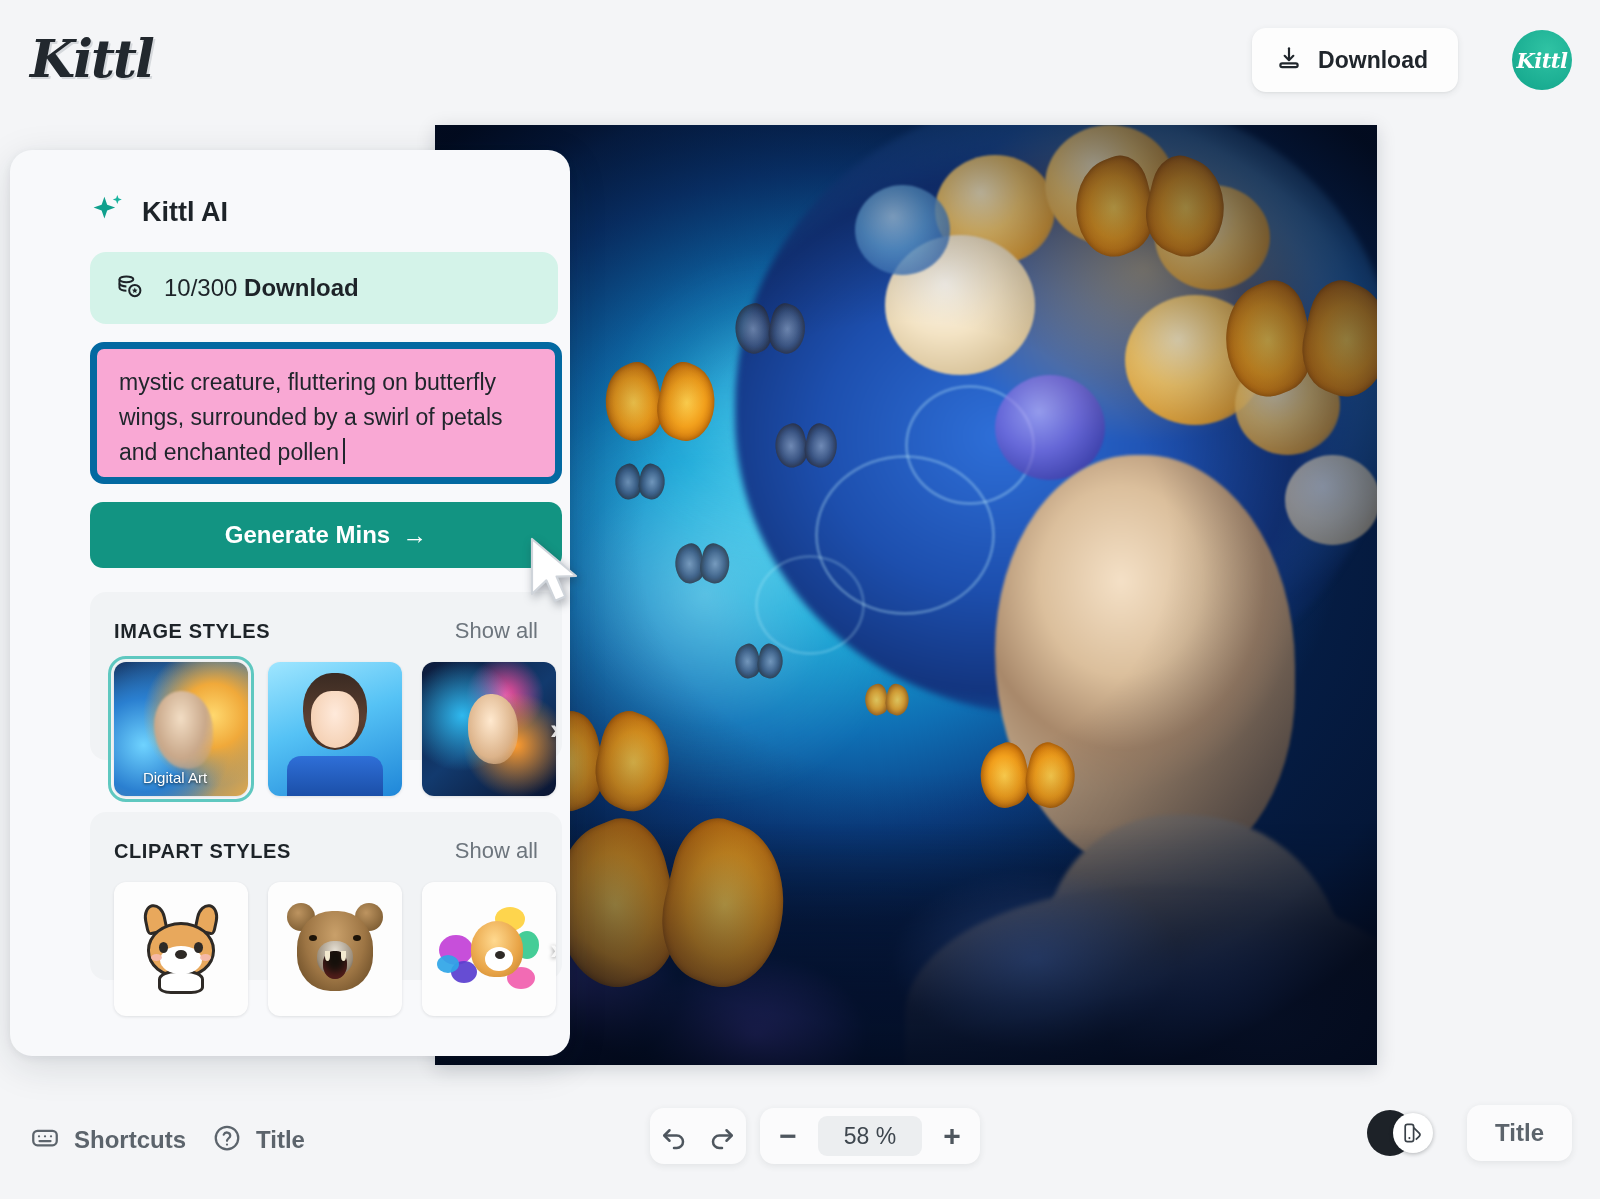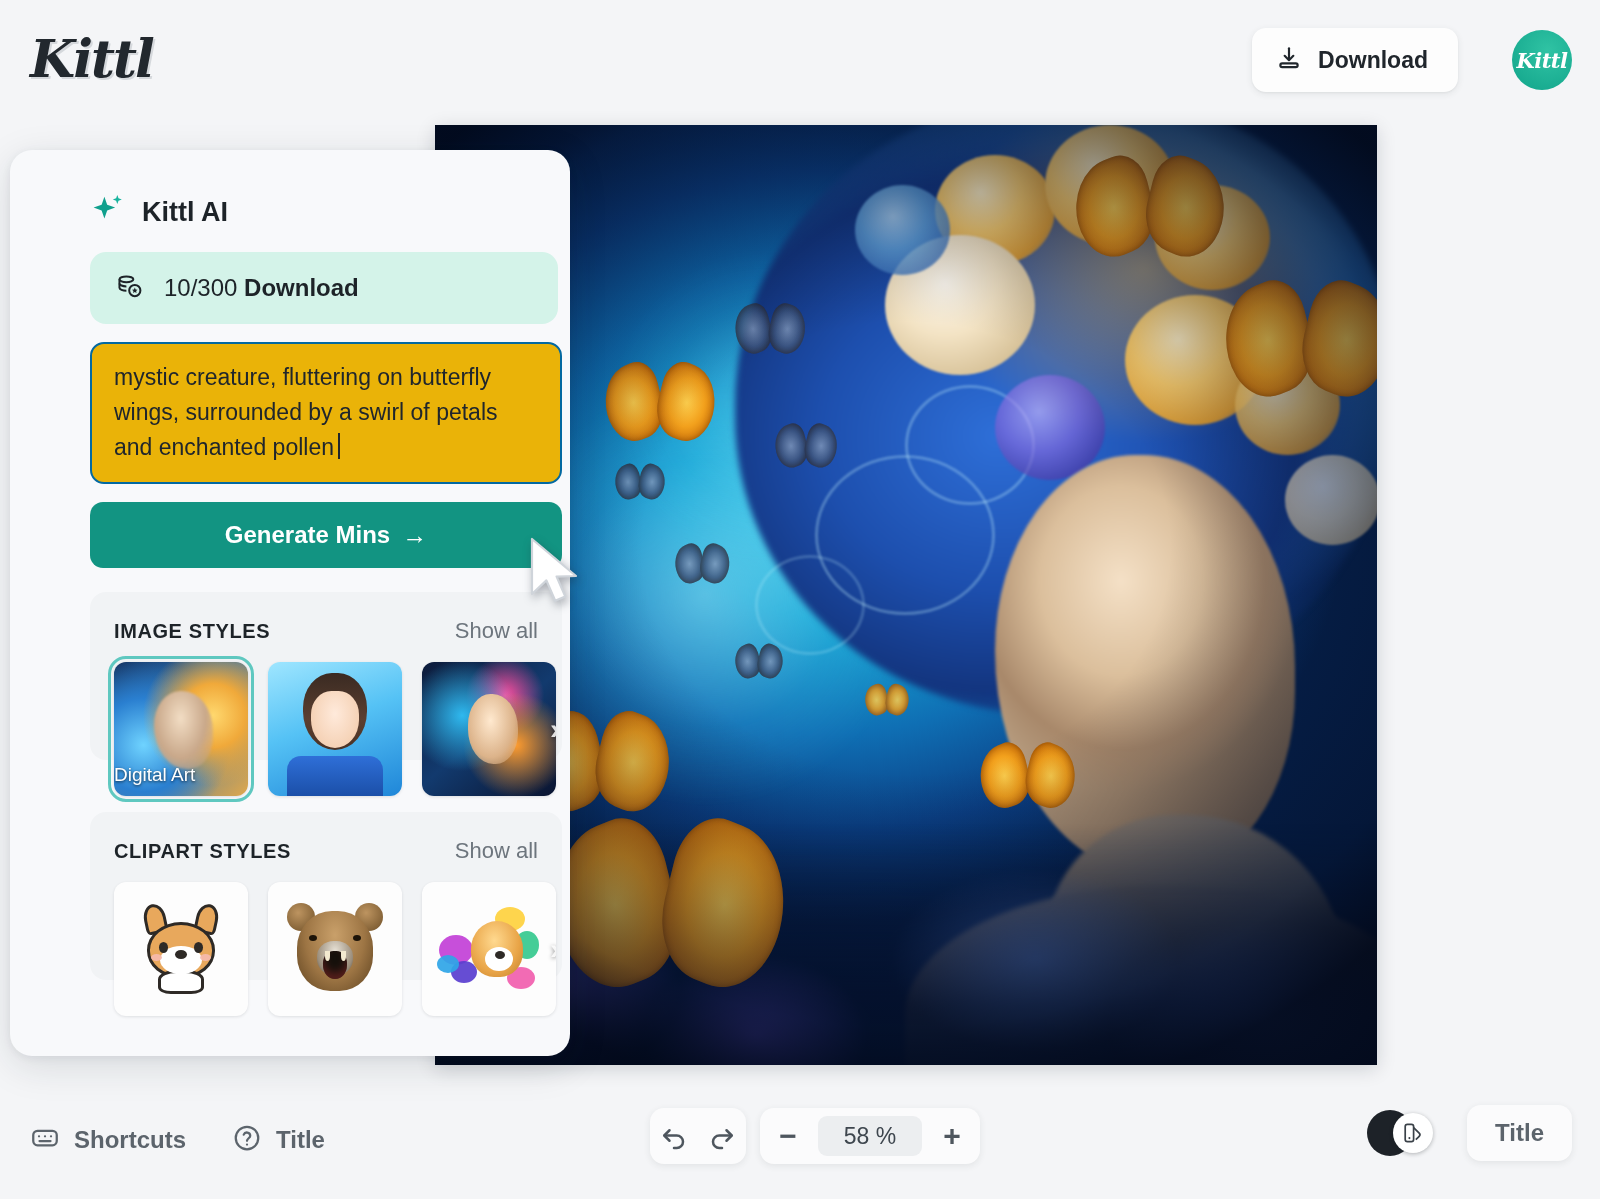--- a/index.html
+++ b/index.html
@@ -177,22 +177,22 @@
     background: #d4f3e9; border-radius: 16px;
     display: flex; align-items: center; gap: 18px;
     padding-left: 24px;
   }
   .credits-text { font-size: 24px; color: #1d2328; }
   .credits-text b { font-weight: bold; }
 
   .prompt-box {
     position: absolute; left: 80px; top: 192px;
     width: 472px; height: 142px;
-    background: #eab308;
-    border: 2px solid #0369a1;
+    background: #f9a8d4;
+    border: 7px solid #0369a1;
     border-radius: 14px;
     padding: 16px 22px;
     font-size: 23px; line-height: 35px;
     color: #20262c;
     overflow: hidden;
     cursor: text;
   }
   .caret {
     display: inline-block; width: 2px; height: 26px;
     background: #20262c; vertical-align: -4px; margin-left: 4px;
@@ -226,21 +226,21 @@
   .thumb-row { display: flex; gap: 20px; position: relative; }
   .thumb {
     width: 134px; height: 134px; border-radius: 12px;
     position: relative; overflow: hidden; cursor: pointer;
     flex: none;
     box-shadow: 0 1px 3px rgba(30,40,50,.12);
   }
   .thumb.selected { outline: 3px solid #5fc8c0; outline-offset: 3px; }
   .thumb-caption {
     position: absolute; left: 0; right: 12px; bottom: 10px;
-    color: #fff; font-size: 19px;
+    text-align: center; color: #fff; font-size: 15px;
     text-shadow: 0 1px 3px rgba(0,0,0,.7);
   }
   .chev {
     position: absolute; right: -4px; top: 50%; transform: translateY(-50%);
     color: rgba(255,255,255,.85); font-size: 30px; font-weight: bold;
     text-shadow: 0 1px 4px rgba(0,0,0,.45); pointer-events: none;
   }
 
   
   .t-digital {
@@ -381,21 +381,21 @@
   
   .cursor {
     position: absolute; left: 528px; top: 536px;
     z-index: 40; pointer-events: none;
     filter: drop-shadow(2px 4px 5px rgba(25,35,50,.35));
   }
 
   
   .bottom-left {
     position: absolute; left: 30px; bottom: 42px;
-    display: flex; align-items: flex-start; gap: 46px;
+    display: flex; align-items: flex-start; gap: 26px;
   }
   .bl-item { display: flex; align-items: center; gap: 14px; cursor: pointer; }
   .bl-label { font-size: 24px; font-weight: bold; color: #5c646c; }
 
   .bottom-center {
     position: absolute; left: 650px; bottom: 35px;
     display: flex; align-items: center; gap: 14px;
   }
   .pill {
     background: #fbfbfc; border-radius: 14px;

